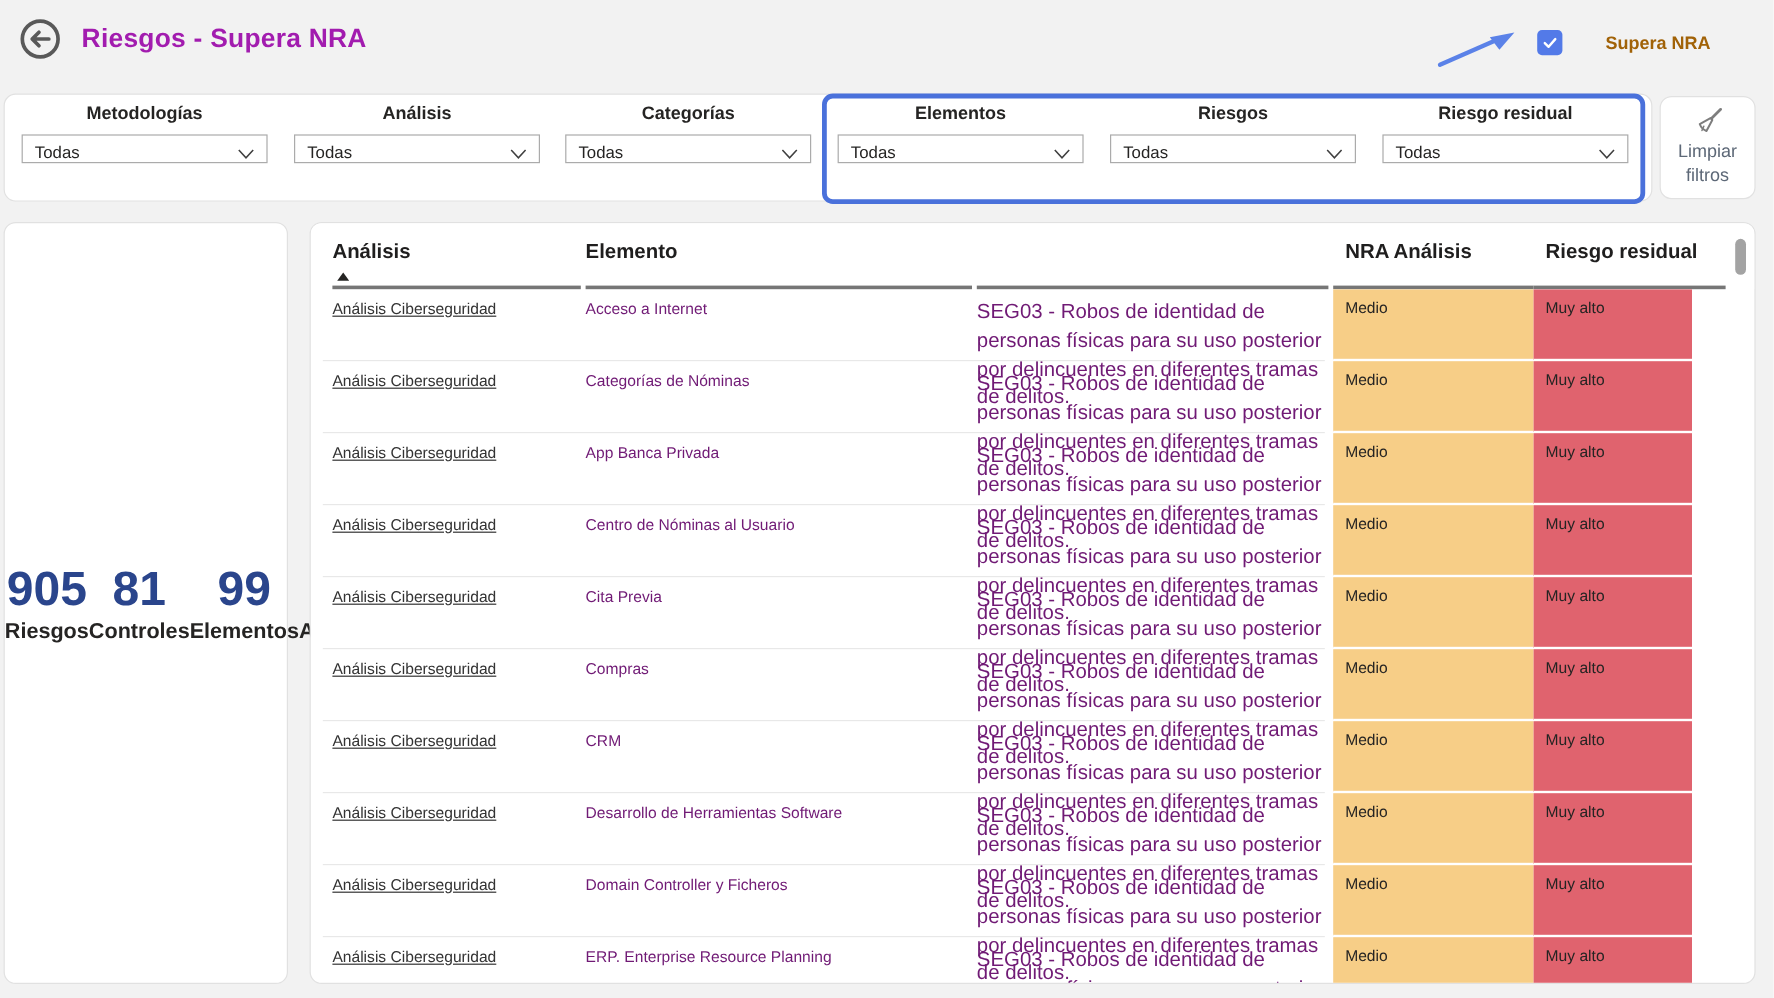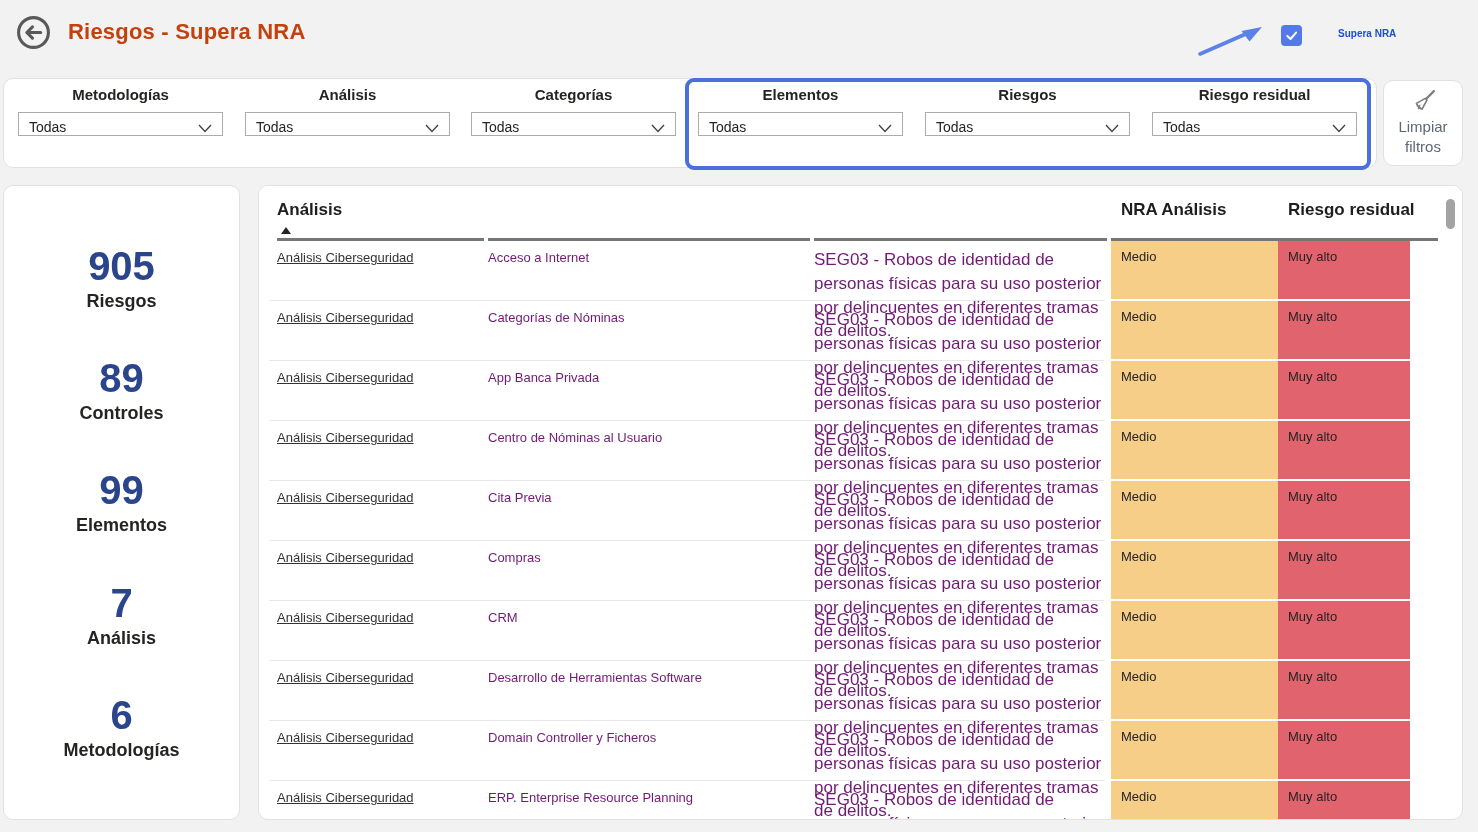--- a/index.html
+++ b/index.html
@@ -11,31 +11,31 @@
     color:#252423;
   }
   
   .topbar { position:absolute; left:0; top:0; width:1478px; height:76px; }
   .back-btn {
     position:absolute; left:15px; top:14px; width:37px; height:37px;
     background:transparent; border:none; cursor:pointer; padding:0;
   }
   .title {
     position:absolute; left:68px; top:19px;
-    font-size:22px; font-weight:700; color:#c2410c; letter-spacing:.2px;
+    font-size:22px; font-weight:700; color:#a21caf; letter-spacing:.2px;
   }
   .annot-arrow { position:absolute; left:1196px; top:20px; }
   .checkbox {
     position:absolute; left:1281px; top:25px; width:21px; height:21px;
     border-radius:4px; background:var(--accent-check,#537AE8);
     display:flex; align-items:center; justify-content:center; cursor:pointer;
   }
   .cb-label {
     position:absolute; left:1338px; top:28px;
-    font-size:10px; font-weight:600; color:#1d4ed8;
+    font-size:15px; font-weight:600; color:#a16207;
   }
   
   .filter-card {
     position:absolute; left:3px; top:78px; width:1374px; height:90px;
     background:#fff; border:1px solid #E1E1E1; border-radius:10px;
   }
   .filter-groups { position:absolute; inset:0; }
   .filter-group { position:absolute; top:7px; width:205px; }
   .fg0{left:14px;} .fg1{left:241px;} .fg2{left:467px;}
   .fg3{left:694px;} .fg4{left:921px;} .fg5{left:1148px;}
@@ -65,21 +65,21 @@
   .clear-label {
     font-size:15px; color:#5D6877; line-height:1.3; margin-top:2px;
     width:60px; text-align:center;
   }
   
   .kpi-card {
     position:absolute; left:3px; top:185px; width:237px; height:635px;
     background:#fff; border:1px solid #E1E1E1; border-radius:10px;
   }
   .kpi-list {
-    position:absolute; inset:0; display:flex; flex-direction:column;
+    position:absolute; inset:0; display:flex; flex-direction:row;
     justify-content:space-evenly; align-items:center; padding:14px 0;
   }
   .kpi { text-align:center; }
   .kpi-num {
     font-size:40px; font-weight:600; color:var(--kpi,#2A458C); line-height:1.1;
   }
   .kpi-label { font-size:18px; font-weight:600; color:#252423; margin-top:3px; }
   
   .table-card {
     position:absolute; left:258px; top:185px; width:1205px; height:635px;
@@ -219,21 +219,21 @@
   <span class="clear-label">Limpiar filtros</span>
 </button>
 
 <div class="kpi-card">
   <div class="kpi-list">
       <div class="kpi">
         <div class="kpi-num">905</div>
         <div class="kpi-label">Riesgos</div>
       </div>
       <div class="kpi">
-        <div class="kpi-num">89</div>
+        <div class="kpi-num">81</div>
         <div class="kpi-label">Controles</div>
       </div>
       <div class="kpi">
         <div class="kpi-num">99</div>
         <div class="kpi-label">Elementos</div>
       </div>
       <div class="kpi">
         <div class="kpi-num">7</div>
         <div class="kpi-label">Análisis</div>
       </div>
@@ -241,20 +241,21 @@
         <div class="kpi-num">6</div>
         <div class="kpi-label">Metodologías</div>
       </div>
     </div>
 </div>
 
 <div class="table-card">
   <div class="thead">
       <div class="hc c0">Análisis</div>
       <div class="useg u0"></div>
+      <div class="hc c1">Elemento</div>
       <div class="useg u1"></div>
       <div class="useg u2"></div>
       <div class="hc c3">NRA Análisis</div>
       <div class="useg u3"></div>
       <div class="hc c4">Riesgo residual</div>
       <div class="useg u4"></div>
       <div class="sort-asc"></div>
     </div>
   <div class="tbody">
       <div class="trow">

